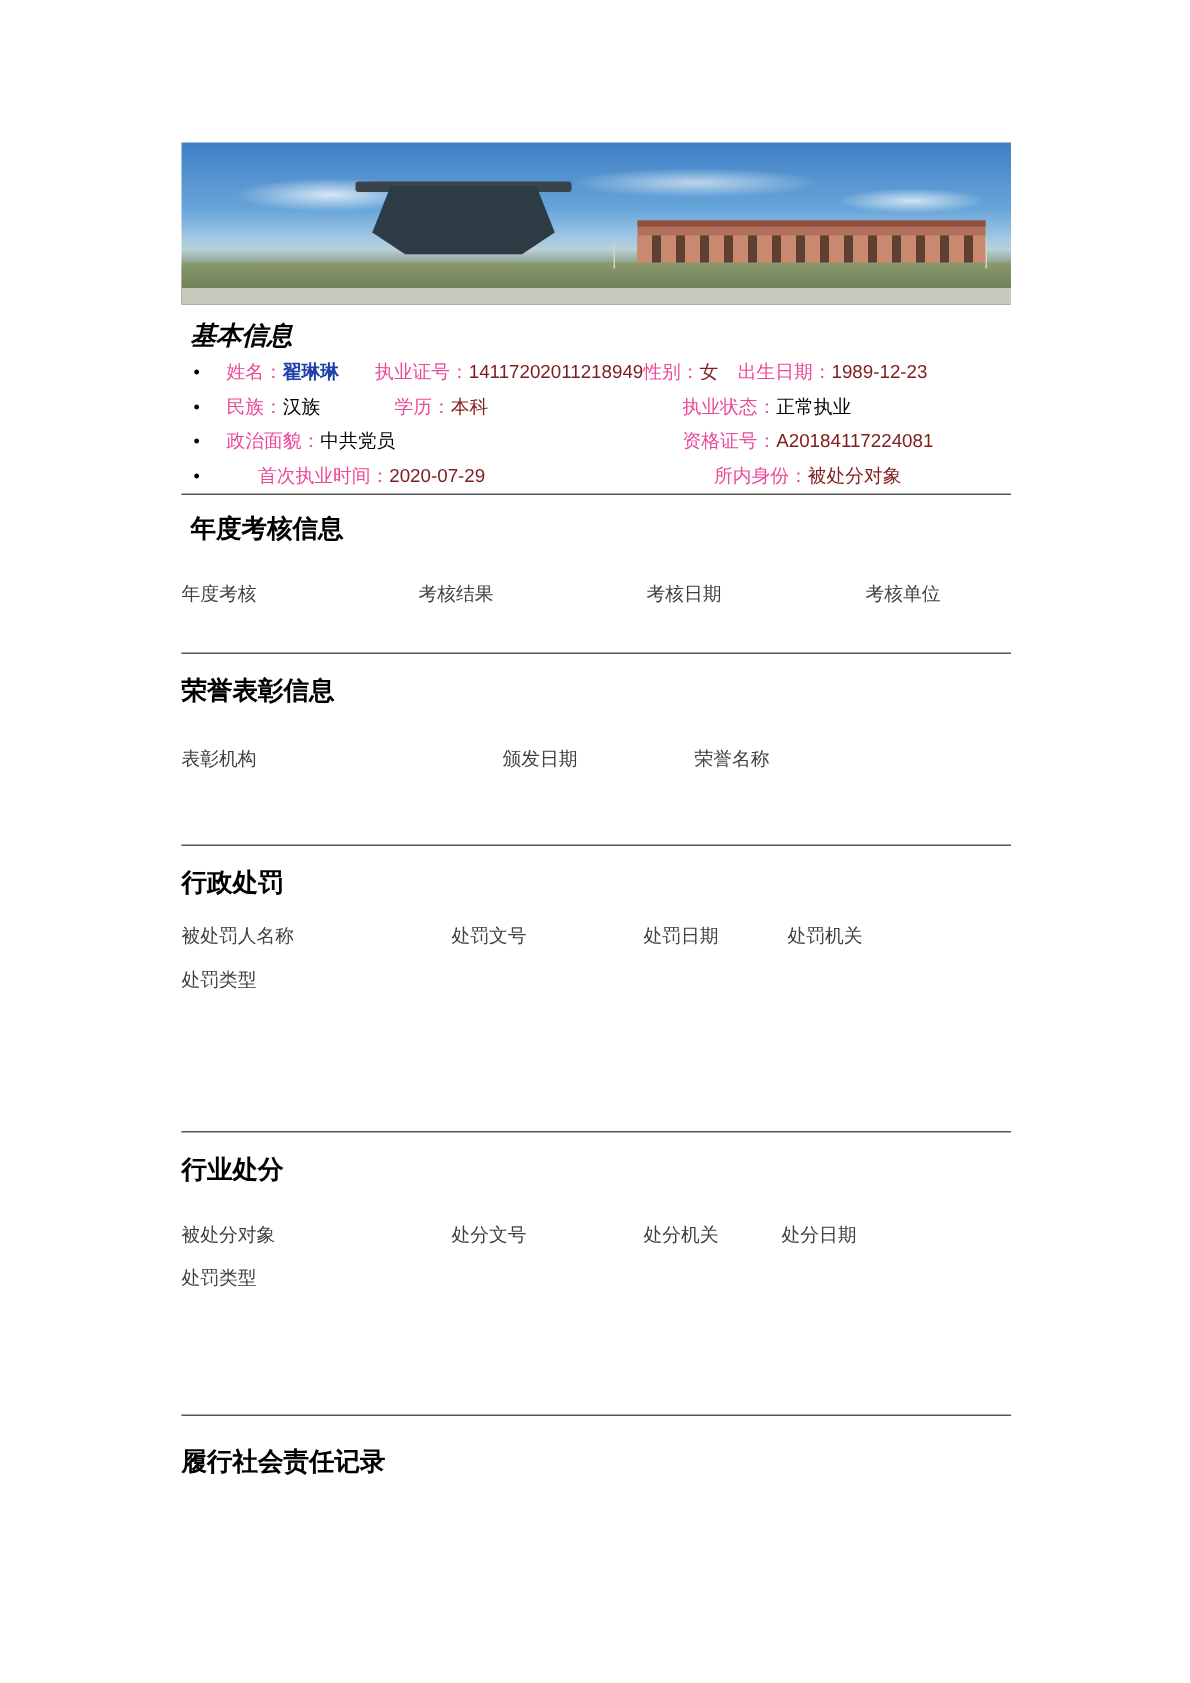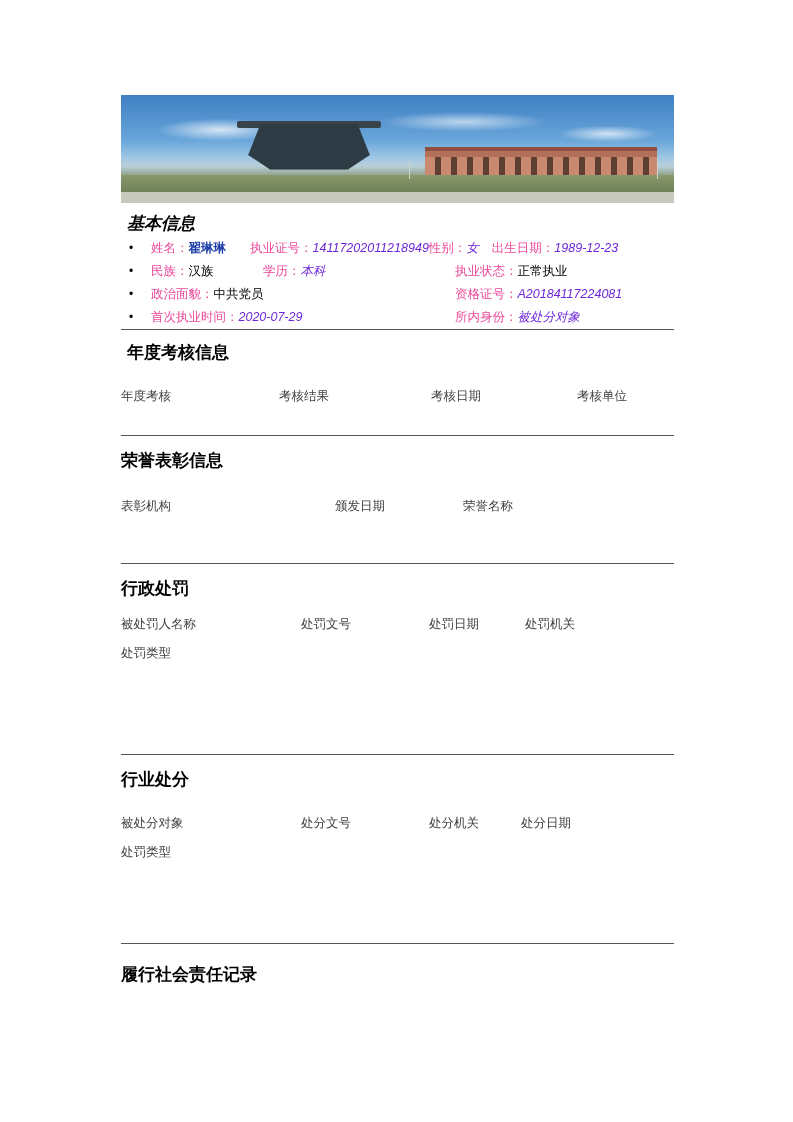--- a/index.html
+++ b/index.html
@@ -128,31 +128,31 @@
   }
   .basic-list li::before {
     content: "•";
     position: absolute;
     left: 8px;
     top: 0;
     font-size: 12px;
     color: #000;
   }
   .lbl { color: #ec4899; }
-  .val-blue { color: #6d28d9; font-style: italic; }
+  .val-blue { color: #7f1d1d; }
   .val-black { color: #000; }
   .name-bold { color: #1f3fa8; font-weight: bold; }
   .gap-a { display:inline-block; width: 24px; }
   .gap-c { display:inline-block; width: 13px; }
 
   
   .row2 .c1 { display:inline-block; width: 112px; }
   .row2 .c2 { display:inline-block; width: 192px; }
   .row3 .c1 { display:inline-block; width: 304px; }
-  .row4 .c1 { display:inline-block; width: 304px; }
+  .row4 .c1 { display:inline-block; width: 304px; margin-left: 21px; }
 
   
   .tbl {
     width: 100%;
     border-collapse: collapse;
     font-size: 12.5px;
     color: #3a3a3a;
   }
   .tbl th {
     font-weight: normal;

